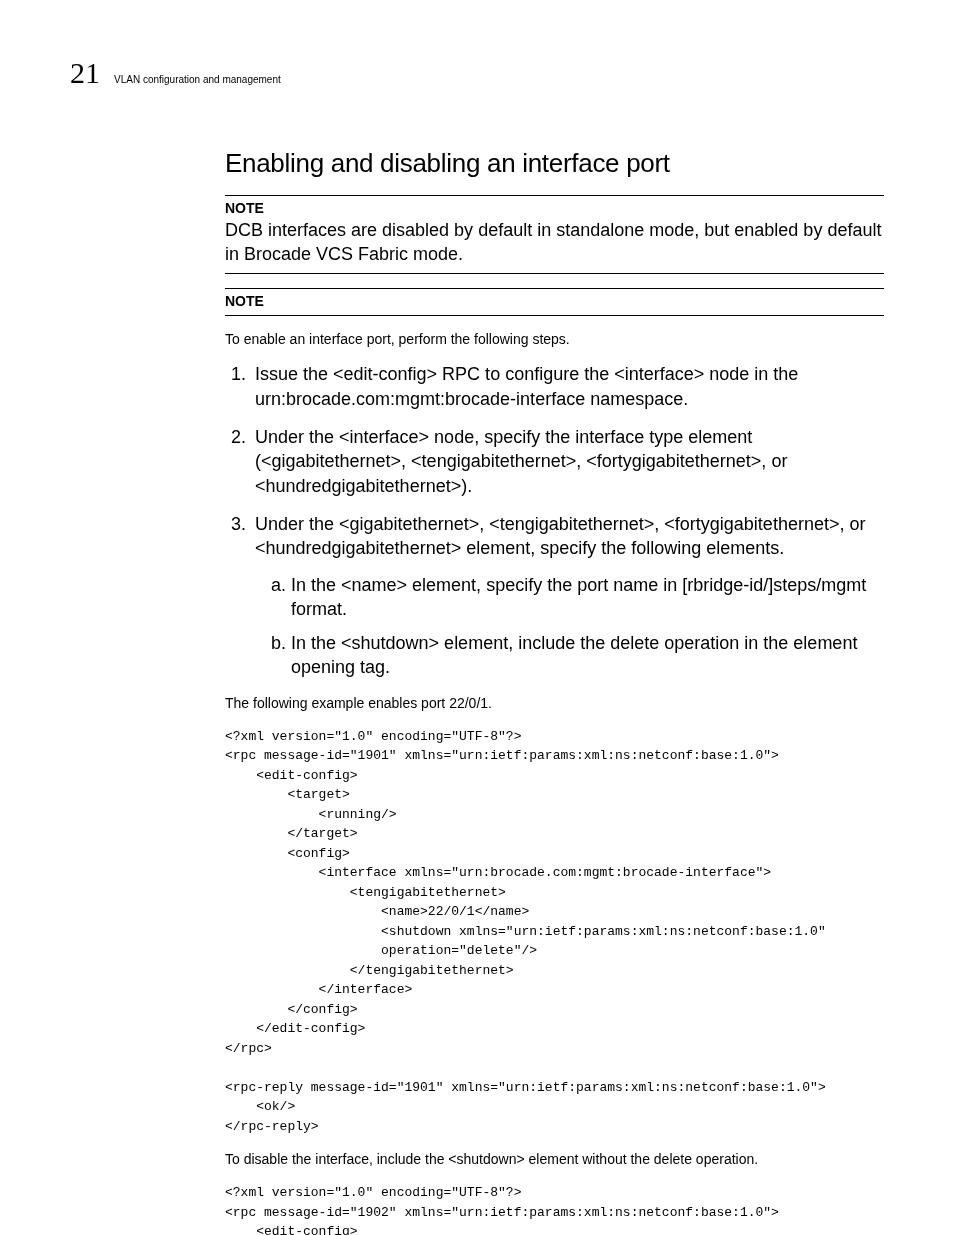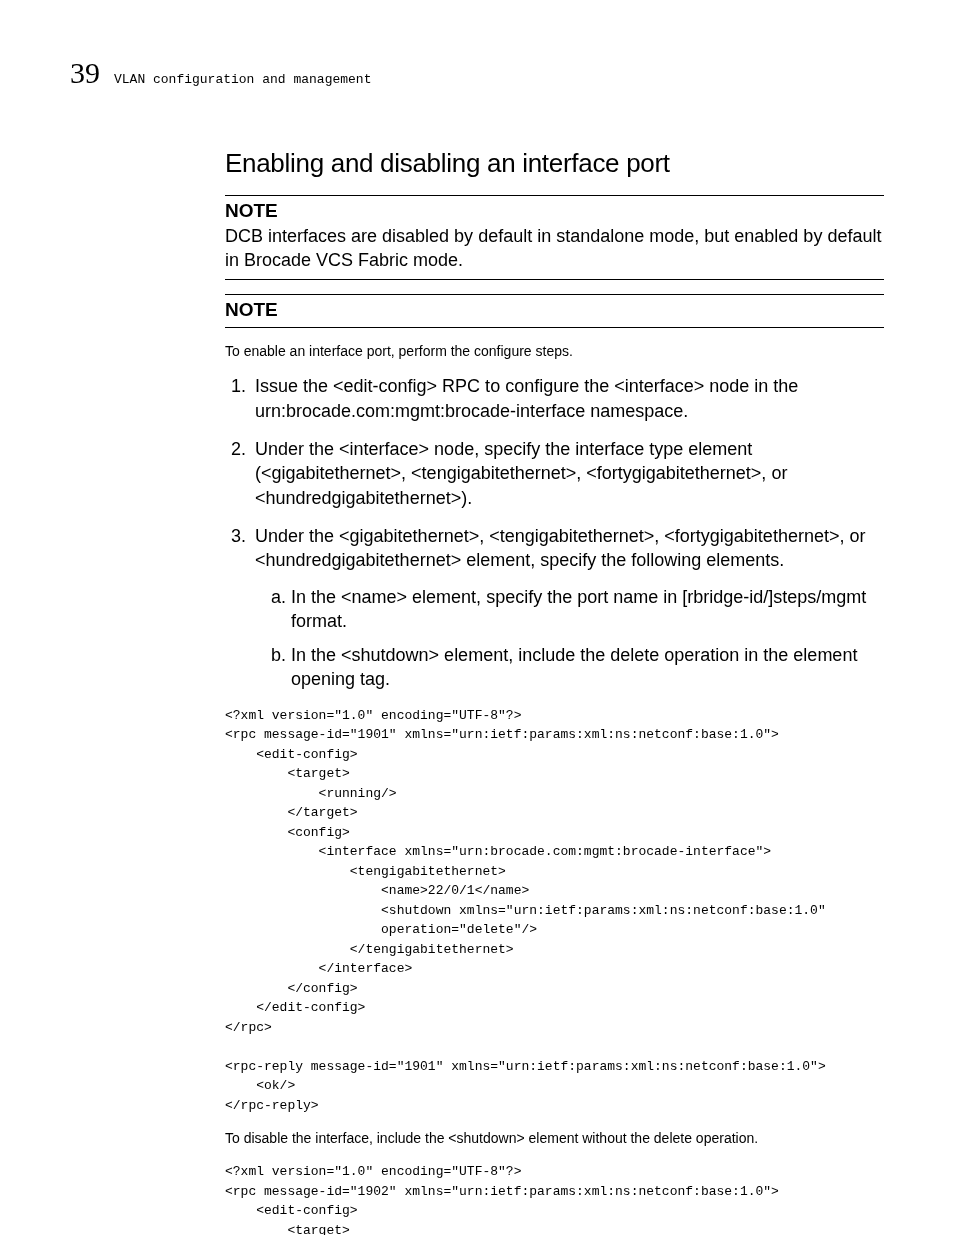--- a/index.html
+++ b/index.html
@@ -20,41 +20,41 @@
     margin-bottom: 60px;
   }
   .header .chapnum {
     font-family: Georgia, 'Times New Roman', serif;
     font-size: 30px;
     font-weight: normal;
     margin-right: 14px;
     line-height: 1;
   }
   .header .chapter {
-    font-size: 13px;
-    font-family: Liberation Mono, monospace;
+    font-size: 10px;
+    font-family: Liberation Sans, sans-serif;
   }
   .content {
     margin-left: 155px;
   }
   h2.section {
     font-family: Arial, Helvetica, sans-serif;
     font-weight: normal;
     font-size: 26px;
     font-stretch: condensed;
     letter-spacing: -0.3px;
     margin: 0 0 16px 0;
   }
   .rule {
     border-top: 1px solid #000;
     margin: 0 0 4px 0;
   }
   .note-label {
     font-weight: bold;
-    font-size: 19px;
+    font-size: 14px;
     font-stretch: condensed;
     margin-bottom: 2px;
   }
   .note-body {
     font-size: 18px;
     line-height: 1.35;
     margin-bottom: 6px;
   }
   .rule-below {
     border-top: 1px solid #000;
@@ -91,53 +91,54 @@
     margin: 0 0 14px 0;
   }
   .it { }
 </style>
 </head>
 <body>
 
 <div class="page">
 
   <div class="header">
-    <span class="chapnum">39</span>
+    <span class="chapnum">21</span>
     <span class="chapter">VLAN configuration and management</span>
   </div>
 
   <div class="content">
 
     <h2 class="section">Enabling and disabling an interface port</h2>
 
     <div class="rule"></div>
     <div class="note-label">NOTE</div>
     <div class="note-body">DCB interfaces are disabled by default in standalone mode, but enabled by default in Brocade VCS Fabric mode.</div>
     <div class="rule-below"></div>
 
     <div class="rule"></div>
     <div class="note-label">NOTE</div>
     <div class="rule-below"></div>
 
-    <p class="body">To enable an interface port, perform the configure steps.</p>
+    <p class="body">To enable an interface port, perform the following steps.</p>
 
     <ol class="steps">
       <li>Issue the &lt;edit-config&gt; RPC to configure the &lt;interface&gt; node in the urn:brocade.com:mgmt:brocade-interface namespace.</li>
       <li>Under the &lt;interface&gt; node, specify the interface type element (&lt;gigabitethernet&gt;, &lt;tengigabitethernet&gt;, &lt;fortygigabitethernet&gt;, or &lt;hundredgigabitethernet&gt;).</li>
       <li>
         <span>Under the &lt;gigabitethernet&gt;, &lt;tengigabitethernet&gt;, &lt;fortygigabitethernet&gt;, or &lt;hundredgigabitethernet&gt; element, specify the following elements.</span>
         <ol class="sub">
           <li>
             <span>In the &lt;name&gt; element, specify the port name in [</span><span class="it">rbridge-id/</span><span>]</span><span class="it">steps</span><span>/</span><span class="it">mgmt</span><span> format.</span>
           </li>
           <li>In the &lt;shutdown&gt; element, include the delete operation in the element opening tag.</li>
         </ol>
       </li>
     </ol>
 
+    <p class="body">The following example enables port 22/0/1.</p>
 
     <pre class="code">&lt;?xml version="1.0" encoding="UTF-8"?&gt;
 &lt;rpc message-id="1901" xmlns="urn:ietf:params:xml:ns:netconf:base:1.0"&gt;
     &lt;edit-config&gt;
         &lt;target&gt;
             &lt;running/&gt;
         &lt;/target&gt;
         &lt;config&gt;
             &lt;interface xmlns="urn:brocade.com:mgmt:brocade-interface"&gt;
                 &lt;tengigabitethernet&gt;

